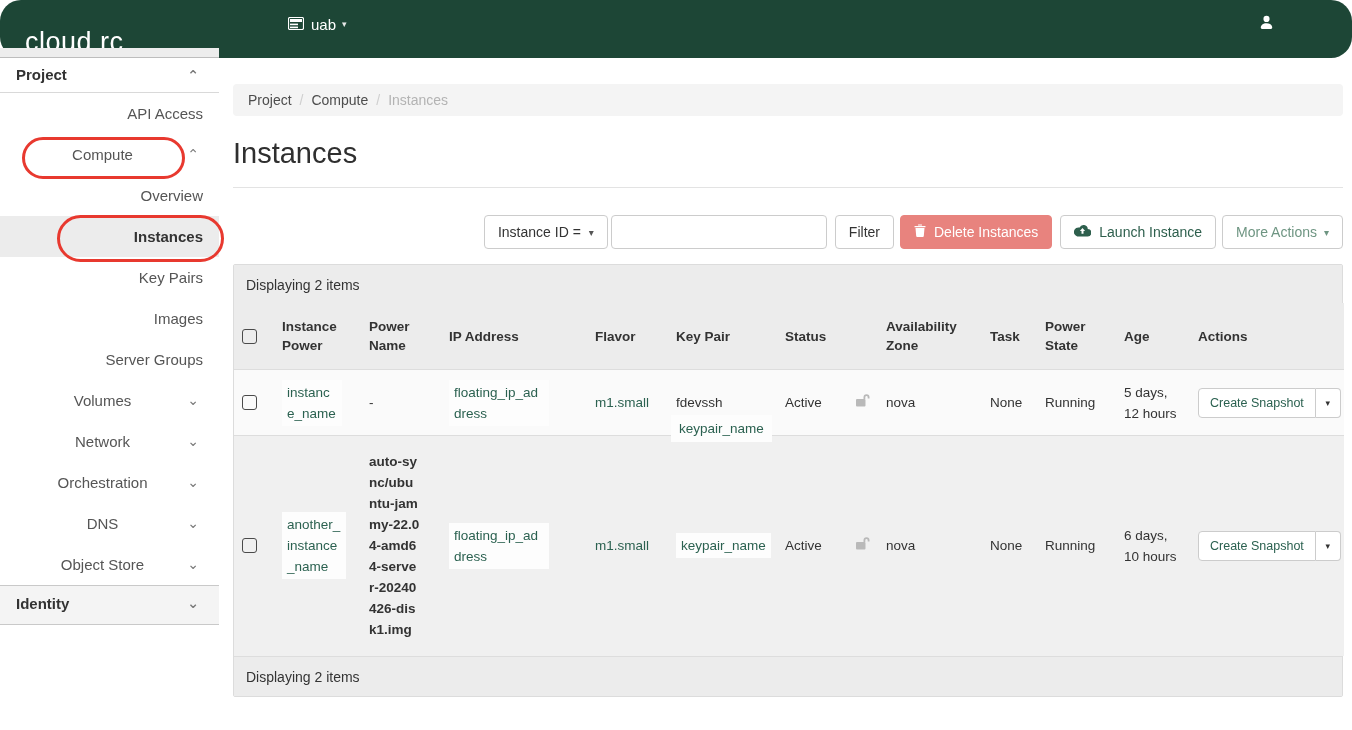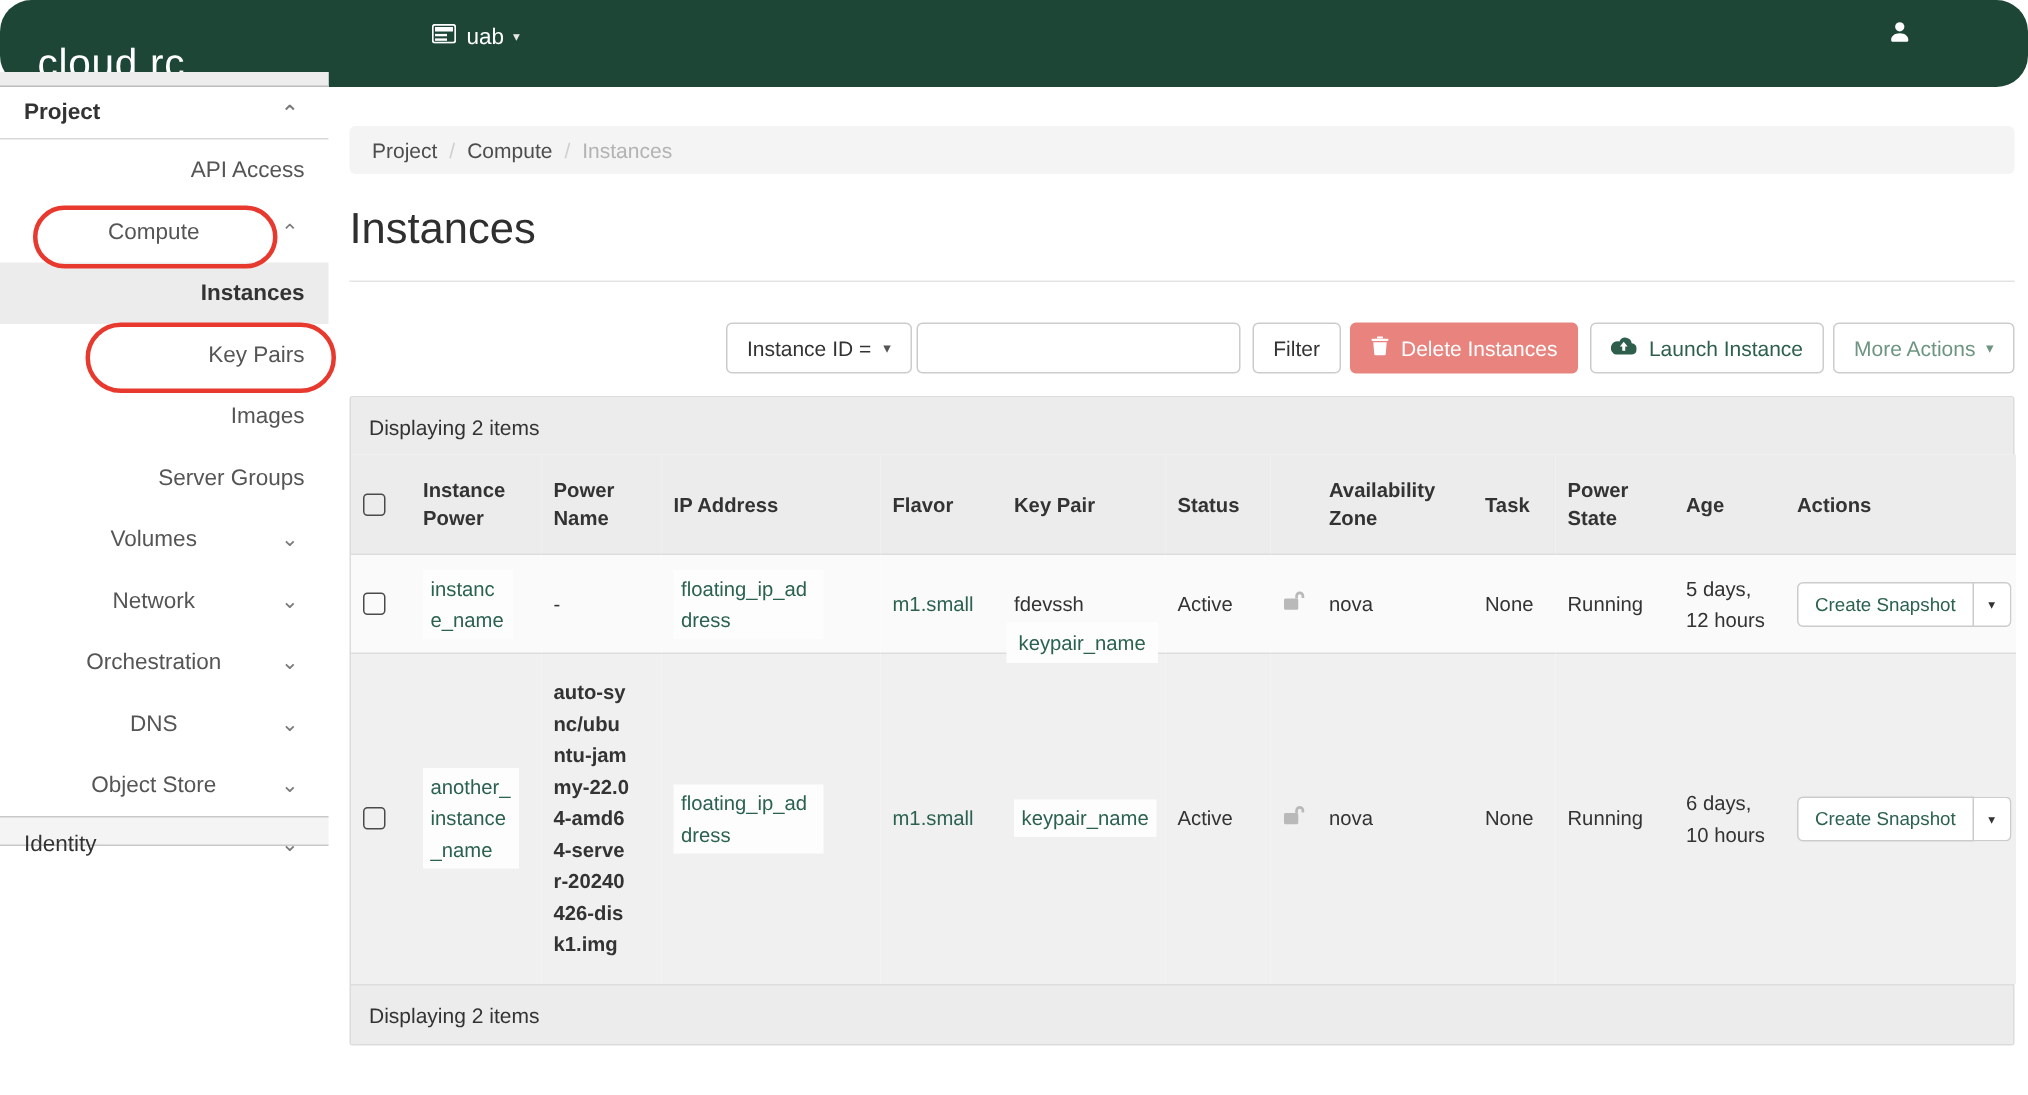--- a/index.html
+++ b/index.html
@@ -23,21 +23,21 @@
 
   
   .sidebar { position: absolute; top: 48px; left: 0; width: 219px; background: #fff; font-size: 15px; }
   .side-strip { height: 10px; background: #ededed; border-bottom: 1px solid #bdbdbd; }
   .nav-l1 { height: 35px; line-height: 34px; font-weight: bold; color: #333; padding: 0 16px; border-bottom: 1px solid #d9d9d9; position: relative; cursor: pointer; }
   .nav-l1 .caret, .nav-l2 .caret, .nav-identity .caret { position: absolute; right: 20px; top: 0; color: #7a7a7a; font-size: 14px; }
   .nav-leaf { height: 41px; line-height: 41px; text-align: right; padding-right: 16px; color: #555; cursor: pointer; }
   .nav-leaf.selected { background: #ececec; font-weight: bold; color: #333; }
   .nav-l2 { height: 41px; line-height: 41px; text-align: center; color: #555; position: relative; cursor: pointer; }
   .nav-l2 .lbl { display: inline-block; margin-right: 14px; }
-  .nav-identity { height: 20px; line-height: 35px; font-weight: normal; color: #333; padding: 0 16px; background: #f4f4f4; border-top: 1px solid #c9c9c9; border-bottom: 1px solid #c9c9c9; position: relative; cursor: pointer; }
+  .nav-identity { height: 40px; line-height: 35px; font-weight: bold; color: #333; padding: 0 16px; background: #f4f4f4; border-top: 1px solid #c9c9c9; border-bottom: 1px solid #c9c9c9; position: relative; cursor: pointer; }
 
   
   .red-oval { position: absolute; border: 3px solid #e8392f; border-radius: 40px; pointer-events: none; }
   .oval-compute { left: 22px; top: 137px; width: 163px; height: 42px; }
   .oval-instances { left: 57px; top: 215px; width: 167px; height: 47px; }
 
   
   .main { position: absolute; left: 233px; top: 48px; width: 1110px; }
   .breadcrumb { margin-top: 36px; height: 32px; background: #f4f4f4; border-radius: 4px; display: flex; align-items: center; padding: 0 15px; font-size: 14px; }
   .bc-link { color: #4d4d4d; cursor: pointer; }
@@ -115,20 +115,21 @@
     <div class="side-strip"></div>
     <div class="nav-l1">
       <span>Project</span>
       <span class="caret">⌃</span>
     </div>
     <div class="nav-leaf"><span>API Access</span></div>
     <div class="nav-l2">
       <span class="lbl">Compute</span>
       <span class="caret">⌃</span>
     </div>
+    <div class="nav-leaf"><span>Overview</span></div>
     <div class="nav-leaf selected"><span>Instances</span></div>
     <div class="nav-leaf"><span>Key Pairs</span></div>
     <div class="nav-leaf"><span>Images</span></div>
     <div class="nav-leaf"><span>Server Groups</span></div>
     <div class="nav-l2">
       <span class="lbl">Volumes</span>
       <span class="caret">⌄</span>
     </div>
     <div class="nav-l2">
       <span class="lbl">Network</span>

